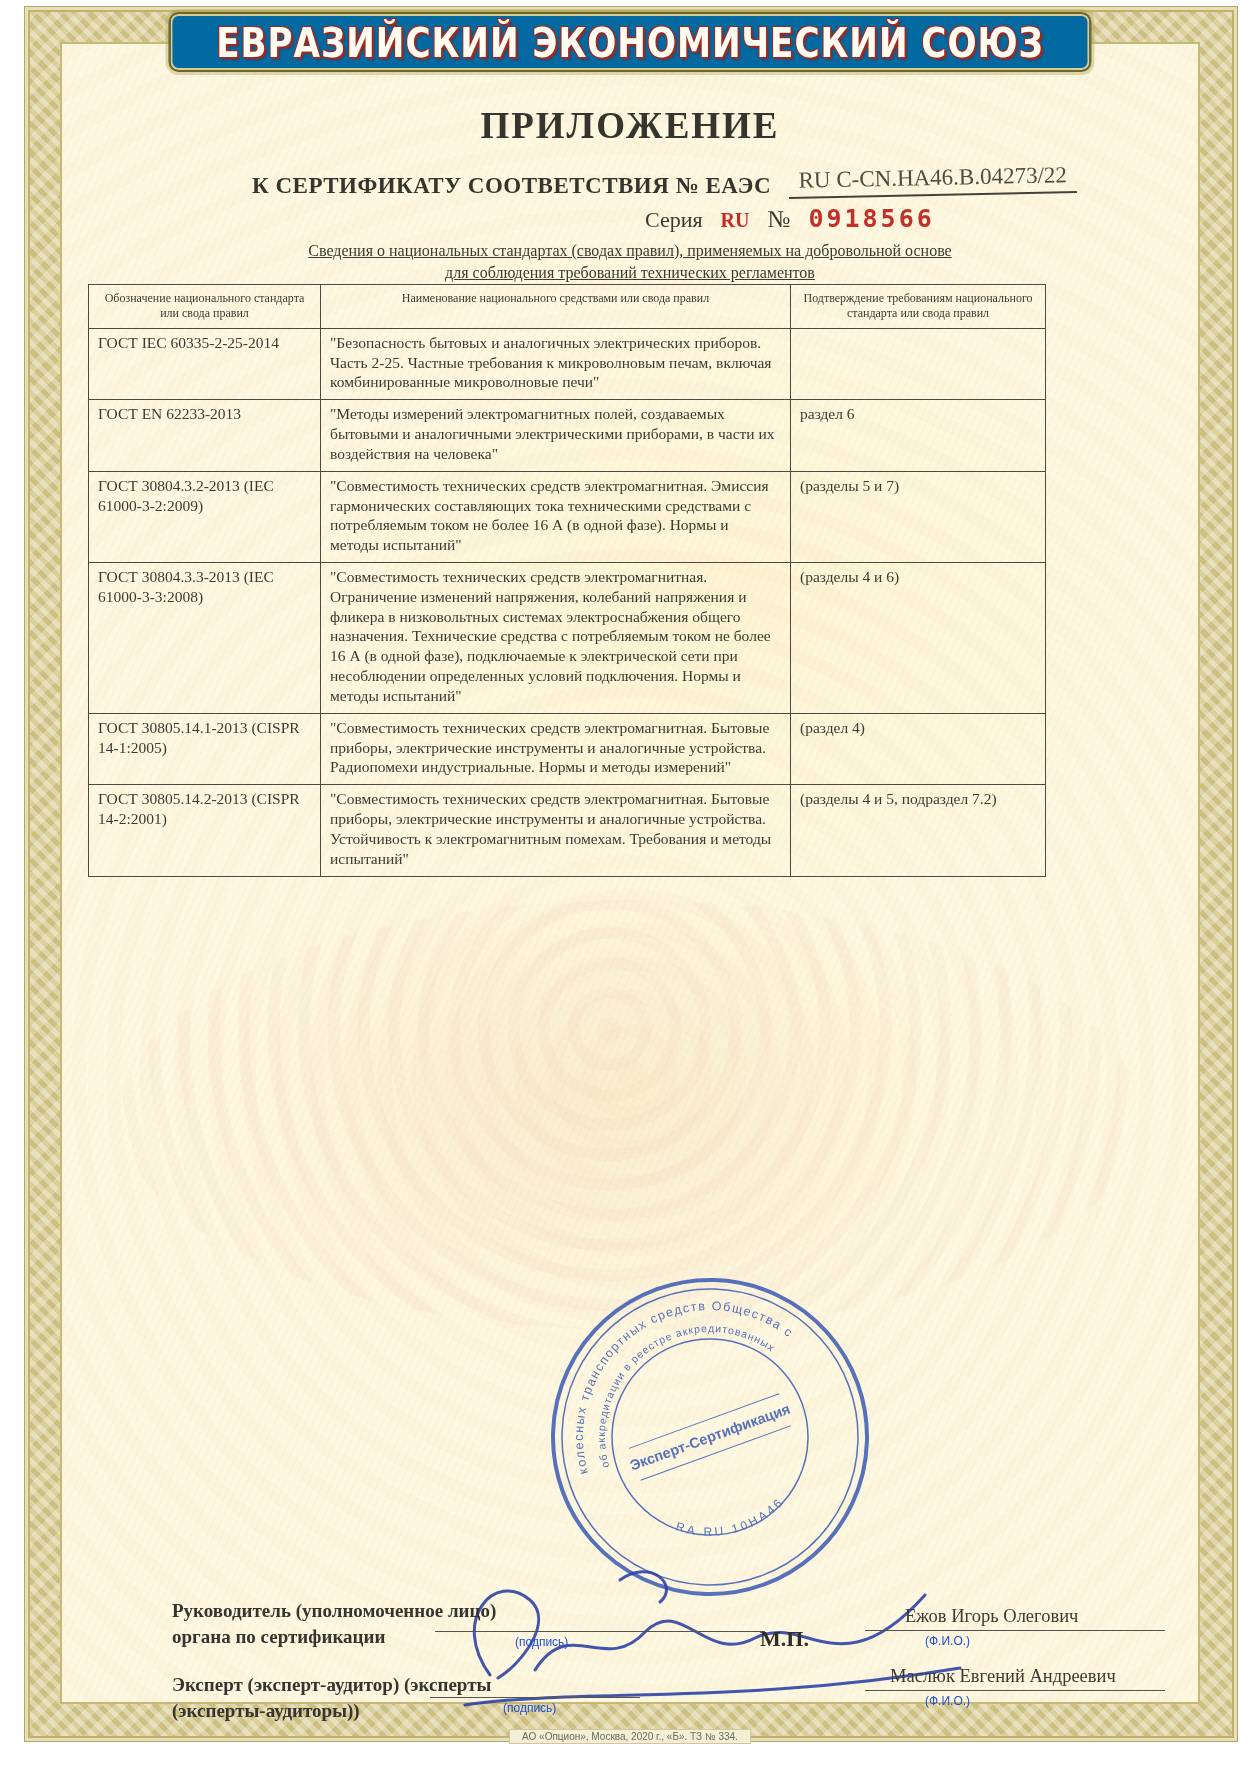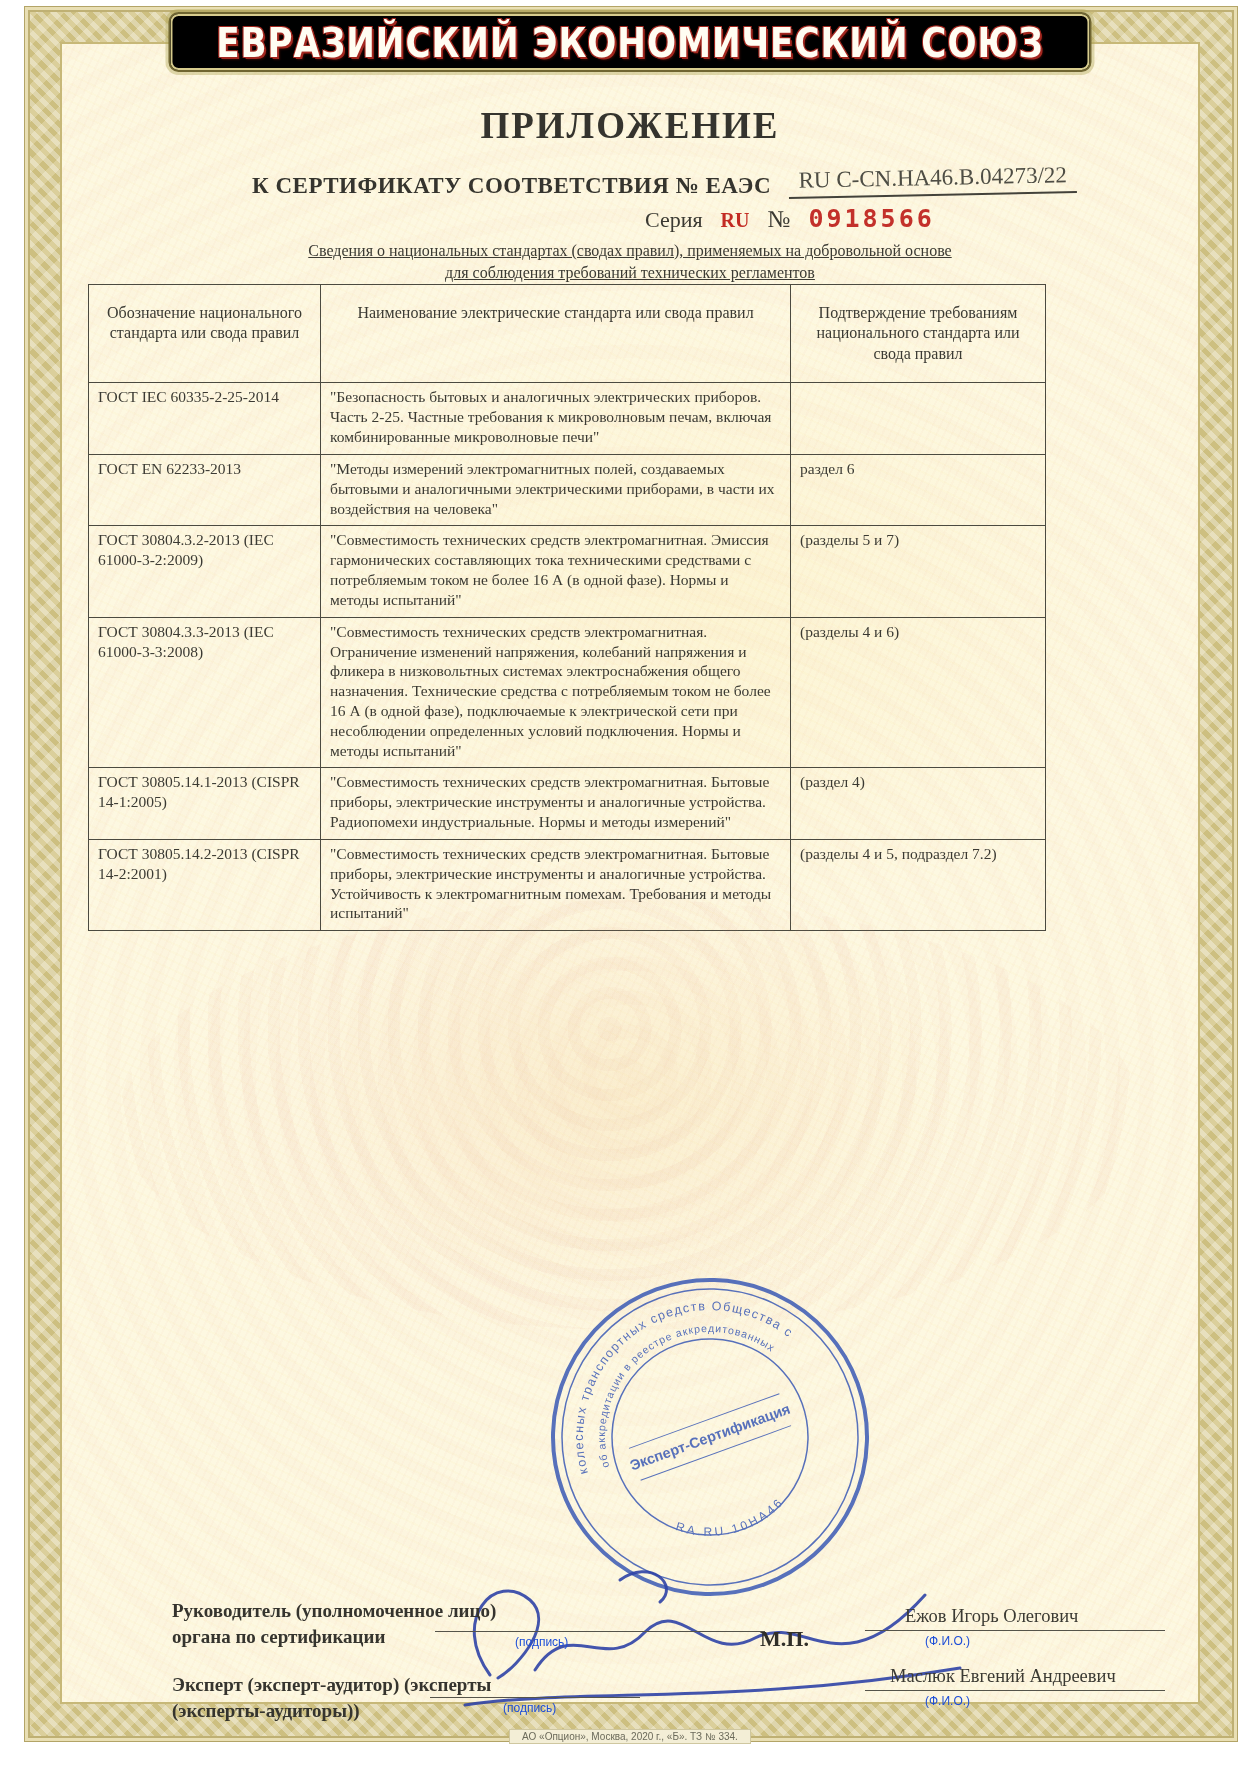--- a/index.html
+++ b/index.html
@@ -16,21 +16,21 @@
     background-color:#fdf8e1;
     background-image:
       radial-gradient(ellipse 620px 430px at 44% 64%, rgba(238,176,156,.10), transparent 65%),
       radial-gradient(ellipse 700px 520px at 58% 34%, rgba(248,222,130,.14), transparent 60%),
       repeating-radial-gradient(circle at 50% 62%, rgba(230,160,140,.035) 0 14px, transparent 14px 34px),
       repeating-linear-gradient(115deg, rgba(233,168,150,.05) 0 2px, transparent 2px 7px),
       repeating-linear-gradient(25deg, rgba(246,228,140,.07) 0 2px, transparent 2px 8px);
     box-shadow:inset 0 0 0 2px #c7b878;}
   
   .banner{position:absolute;left:50%;top:12px;transform:translateX(-50%);height:56px;
-    padding:0 24px;display:flex;align-items:center;background:#000000;border:2px solid #6f6531;
+    padding:0 24px;display:flex;align-items:center;background:#0369a1;border:2px solid #6f6531;
     border-radius:10px;box-shadow:inset 0 0 0 2px #d8cc8e, 0 0 0 3px rgba(176,164,85,.4);z-index:5;}
   .banner span{font-family:"DejaVu Sans","Liberation Sans",sans-serif;font-weight:bold;font-size:36px;
     color:#fffdf2;letter-spacing:1px;white-space:nowrap;display:inline-block;transform:scale(.95,1.14);
     text-shadow:2px 2px 0 #a3271f,-1px -1px 0 #a3271f,1px -1px 0 #a3271f,-1px 1px 0 #a3271f,3px 3px 2px rgba(120,20,10,.35);}
   .doc-title{position:absolute;left:0;right:0;top:104px;text-align:center;font-weight:bold;
     font-size:37px;letter-spacing:2px;color:#35342e;}
   .cert-line{position:absolute;left:252px;top:168px;display:flex;align-items:flex-end;}
   .cert-label{font-weight:bold;font-size:23px;letter-spacing:.5px;color:#35342e;white-space:nowrap;}
   .cert-number{margin-left:18px;font-size:23px;color:#4e4d44;border-bottom:2px solid #43423a;
     padding:0 10px 3px 10px;white-space:nowrap;transform:rotate(-1.2deg);transform-origin:left bottom;}
@@ -38,21 +38,21 @@
   .series-label{font-size:22px;}
   .series-value{font-size:20px;font-weight:bold;color:#c32b23;}
   .number-sign{font-size:24px;}
   .serial{font-family:"DejaVu Sans Mono","Liberation Mono",monospace;font-size:25px;font-weight:bold;
     color:#c3302a;letter-spacing:3px;}
   .descr{position:absolute;left:0;right:0;top:240px;text-align:center;font-size:16px;line-height:1.35;color:#3b3a33;text-decoration:underline;}
   
   table.standards{position:absolute;left:88px;top:284px;width:957px;border-collapse:collapse;table-layout:fixed;}
   table.standards th,table.standards td{border:1.5px solid #4b4a40;vertical-align:top;
     font-size:15.5px;line-height:1.28;color:#3b3a33;}
-  table.standards th{font-weight:normal;font-size:16px;text-align:center;padding:18px 8px;}
+  table.standards th{font-weight:normal;font-size:12px;text-align:center;padding:6px 8px;}
   table.standards td{padding:4px 9px 7px 9px;}
   .col-std{width:232px;}.col-name{width:470px;}.col-conf{width:255px;}
   
   .watermark{position:absolute;left:120px;top:900px;width:1020px;height:430px;
     background:
      repeating-radial-gradient(circle at 48% 30%, rgba(225,150,130,.05) 0 12px, transparent 12px 30px),
      radial-gradient(ellipse 480px 300px at 50% 45%, rgba(244,214,120,.12), transparent 70%);
     border-radius:50%;}
   
   .stamp{position:absolute;left:545px;top:1272px;width:330px;height:330px;transform:rotate(-20deg);opacity:.85;}
@@ -101,21 +101,21 @@
 
   <table class="standards">
     <colgroup>
         <col class="col-std">
         <col class="col-name">
         <col class="col-conf">
       </colgroup>
     <thead>
       <tr>
         <th>Обозначение национального стандарта или свода правил</th>
-        <th>Наименование электрические стандарта или свода правил</th>
+        <th>Наименование национального средствами или свода правил</th>
         <th>Подтверждение требованиям национального стандарта или свода правил</th>
       </tr>
     </thead>
     <tbody>
       <tr>
         <td>ГОСТ IEC 60335-2-25-2014</td>
         <td>"Безопасность бытовых и аналогичных электрических приборов. Часть 2-25. Частные требования к микроволновым печам, включая комбинированные микроволновые печи"</td>
         <td></td>
       </tr>
       <tr>

